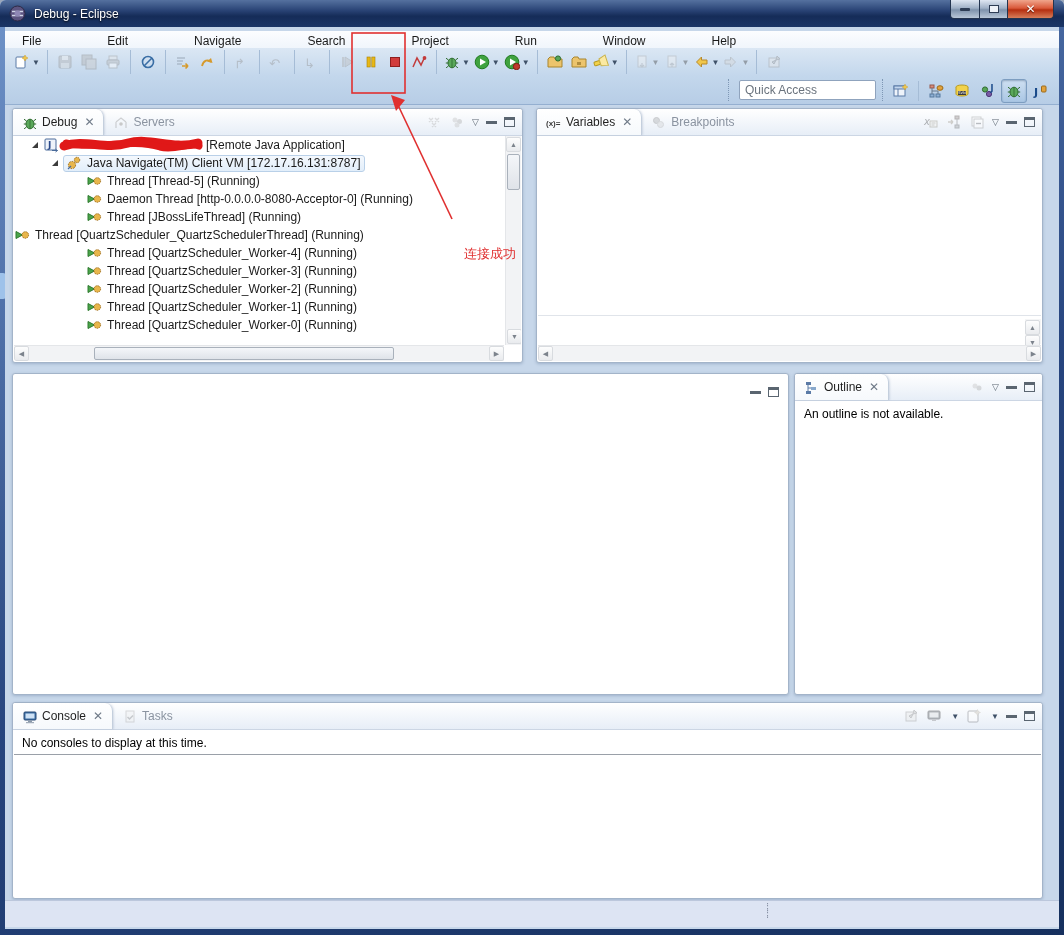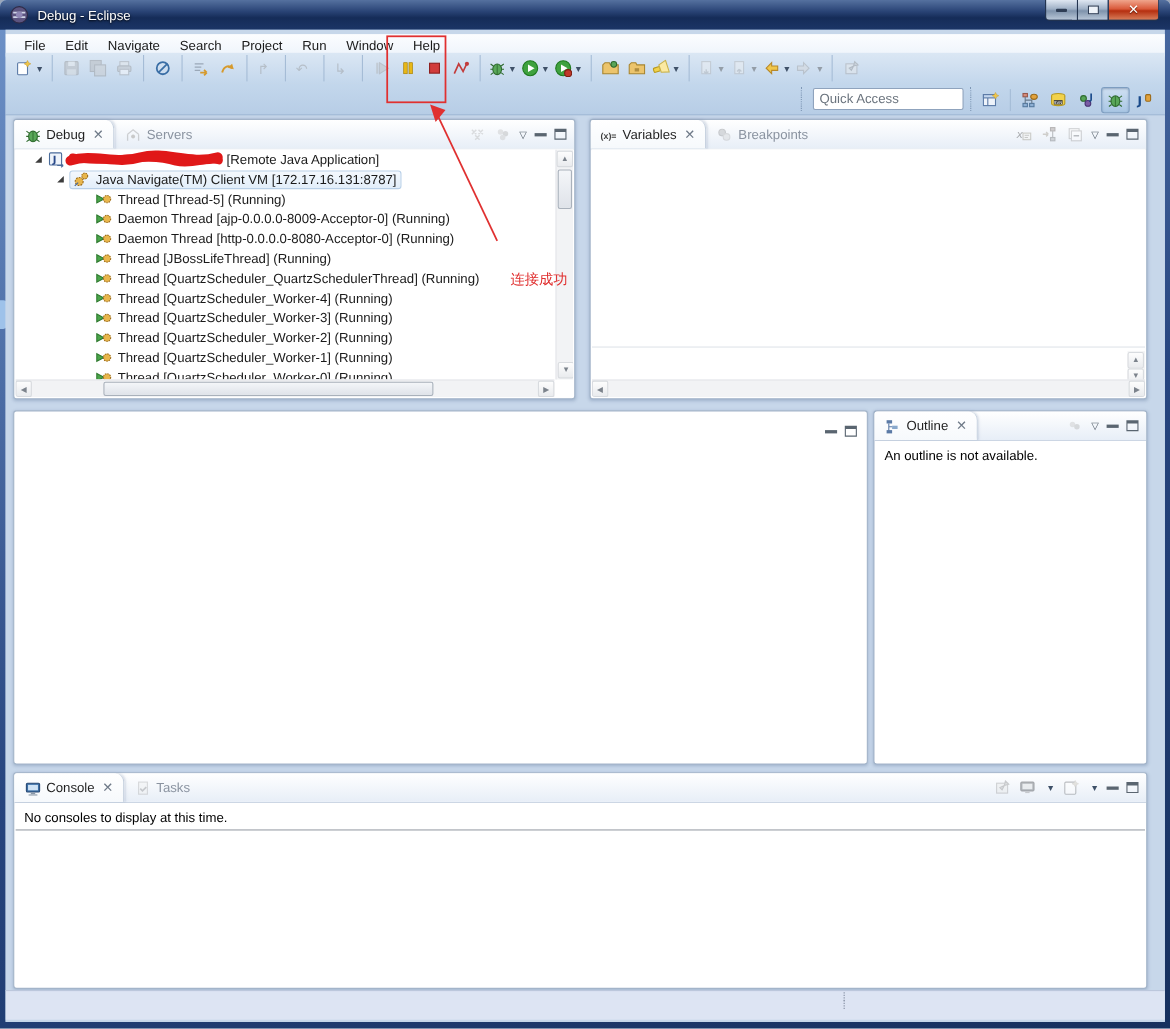--- a/index.html
+++ b/index.html
@@ -18,21 +18,21 @@
   .winbtn.res{width:28px;border-left:none;}
   .winbtn.close{width:46px;border-left:none;border-radius:0 0 4px 0;
     background:linear-gradient(#f0a58c,#d9593a 45%,#b52f10 55%,#d87e5a);}
   .glyph-min{width:10px;height:3px;background:#2e3d55;border-radius:1px;}
   .glyph-res{width:10px;height:8px;border:1.5px solid #2e3d55;background:#eef2f8;}
   .glyph-x{color:#fff;font-weight:bold;font-size:12px;text-shadow:0 1px 1px #5a1500;}
   .frame-notch{position:absolute;left:0;top:273px;width:6px;height:26px;background:#9ec2ea;border-radius:0 3px 3px 0;}
   
   .client{position:absolute;left:5px;right:5px;top:27px;bottom:6px;background:#c7d7ea;overflow:hidden;}
   .menubar{position:absolute;left:0;top:4px;right:0;height:21px;display:flex;align-items:center;
-    background:linear-gradient(#fcfdff,#eef4fb);border-bottom:1px solid #d8e2ef;padding-left:8px;}
+    background:linear-gradient(#fcfdff,#eef4fb);border-bottom:1px solid #d8e2ef;padding-left:8px;gap:48px;}
   .menu-item{font-size:12px;color:#1a1a1a;padding:2px 9px;}
   .toolbar1{position:absolute;left:0;top:21px;right:0;height:28px;display:flex;align-items:center;padding-left:4px;
     background:linear-gradient(#dbe7f4,#c3d7ec);}
   .toolbar2{position:absolute;left:0;top:49px;right:0;height:29px;
     background:linear-gradient(#c3d7ec,#b7cde6);border-bottom:1px solid #94afd0;}
   .tgroup{display:flex;align-items:center;padding:0 3px;height:24px;}
   .tgroup + .tgroup{border-left:1px solid #a5bcd6;margin-left:2px;padding-left:5px;}
   .tbtn{display:inline-flex;align-items:center;justify-content:center;height:24px;min-width:24px;border:1px solid transparent;border-radius:3px;background:transparent;padding:0 1px;}
   .ticon{width:16px;height:16px;display:inline-block;}
   .ticon svg{width:16px;height:16px;display:block;}
@@ -500,41 +500,32 @@
                 </span>
                 <span>Thread [Thread-5] (Running)</span>
               </div>
               <div class="trow" style="padding-left: 72px;">
                 <span class="ticon nicon">
                   <svg viewBox="0 0 16 16">
                     <path d="M2 4.5L8.5 8 2 11.5z" fill="#4aa54a" stroke="#2f7a2f"></path>
                     <circle cx="11.3" cy="8" r="3.3" fill="#e8b64c" stroke="#9c6b1a" stroke-dasharray="1.3 .9"></circle>
                   </svg>
                 </span>
-                <span>Daemon Thread [ajp-0.0.0.0-8009-Acceptor-0] (Running)</span>
+                <span>Daemon Thread [http-0.0.0.0-8080-Acceptor-0] (Running)</span>
               </div>
               <div class="trow" style="padding-left: 72px;">
                 <span class="ticon nicon">
                   <svg viewBox="0 0 16 16">
                     <path d="M2 4.5L8.5 8 2 11.5z" fill="#4aa54a" stroke="#2f7a2f"></path>
                     <circle cx="11.3" cy="8" r="3.3" fill="#e8b64c" stroke="#9c6b1a" stroke-dasharray="1.3 .9"></circle>
                   </svg>
                 </span>
-                <span>Daemon Thread [http-0.0.0.0-8080-Acceptor-0] (Running)</span>
-              </div>
-              <div class="trow" style="padding-left: 72px;">
-                <span class="ticon nicon">
-                  <svg viewBox="0 0 16 16">
-                    <path d="M2 4.5L8.5 8 2 11.5z" fill="#4aa54a" stroke="#2f7a2f"></path>
-                    <circle cx="11.3" cy="8" r="3.3" fill="#e8b64c" stroke="#9c6b1a" stroke-dasharray="1.3 .9"></circle>
-                  </svg>
-                </span>
                 <span>Thread [JBossLifeThread] (Running)</span>
               </div>
-              <div class="trow" style="padding-left: 72px;">
+              <div class="trow" style="">
                 <span class="ticon nicon">
                   <svg viewBox="0 0 16 16">
                     <path d="M2 4.5L8.5 8 2 11.5z" fill="#4aa54a" stroke="#2f7a2f"></path>
                     <circle cx="11.3" cy="8" r="3.3" fill="#e8b64c" stroke="#9c6b1a" stroke-dasharray="1.3 .9"></circle>
                   </svg>
                 </span>
                 <span>Thread [QuartzScheduler_QuartzSchedulerThread] (Running)</span>
               </div>
               <div class="trow" style="padding-left: 72px;">
                 <span class="ticon nicon">

